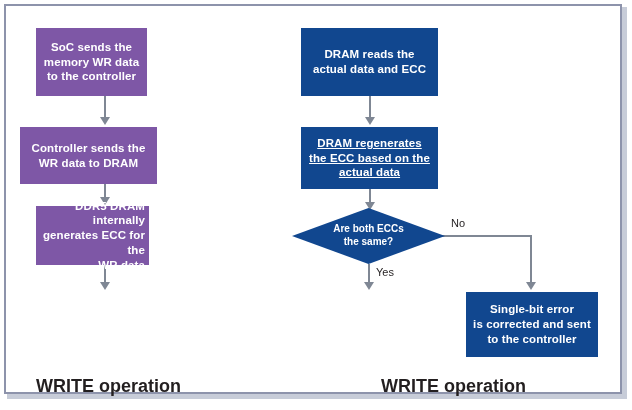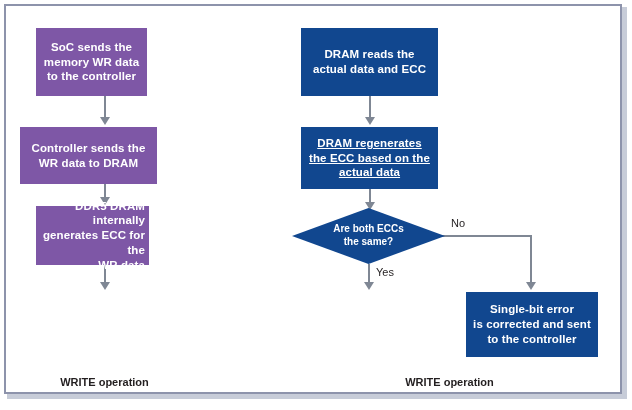--- a/index.html
+++ b/index.html
@@ -107,21 +107,21 @@
     position: absolute;
     font-size: 11px;
     color: #231f20;
     font-weight: normal;
     z-index: 4;
     white-space: nowrap;
   }
 
   .caption {
     position: absolute;
-    font-size: 11px;
+    font-size: 18px;
     font-weight: bold;
     color: #231f20;
     z-index: 4;
     white-space: nowrap;
     text-align: center;
   }
 </style>
 </head>
 <body>
 

